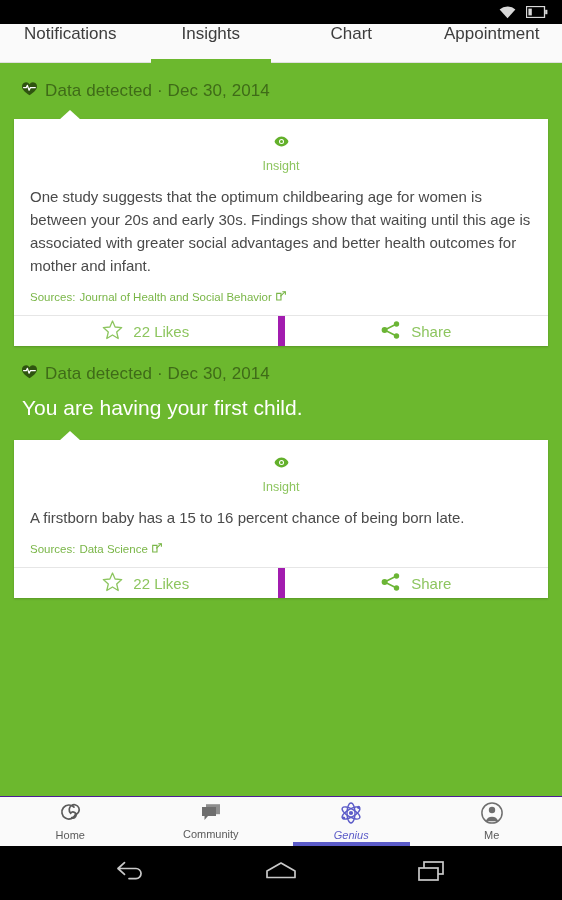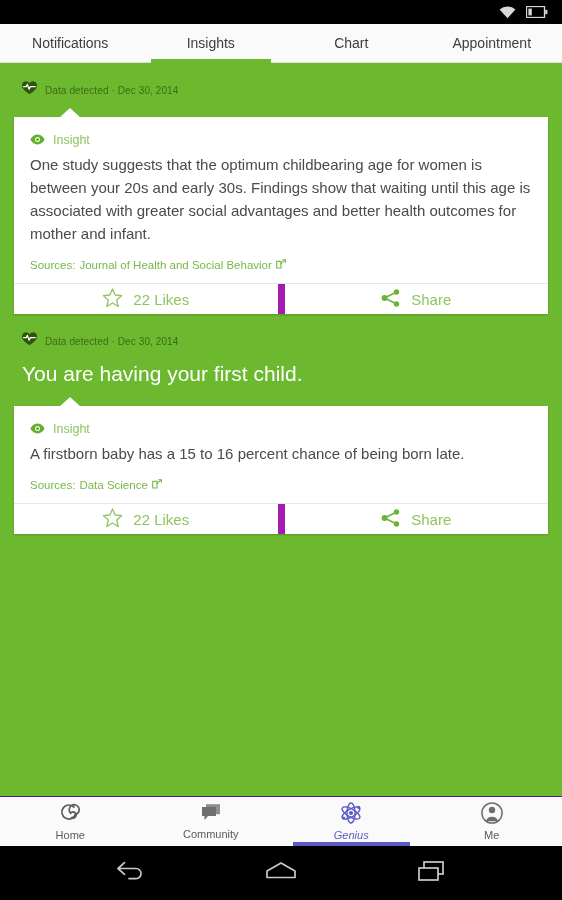--- a/index.html
+++ b/index.html
@@ -19,43 +19,43 @@
   }
   .status-icon { display:flex; align-items:center; }
 
   
   .tabbar {
     flex:0 0 39px; height:39px; background:#fafafa;
     display:flex; align-items:stretch; position:relative;
     border-bottom:1px solid #e0e0e0;
   }
   .tab {
-    flex:1; display:flex; align-items:center; justify-content:center;
-    font-size:14px; color:#3d3d3d; position:relative;
+    flex:1; display:flex; align-items:flex-start; justify-content:center;
+    font-size:17px; color:#3d3d3d; position:relative;
   }
   .tab.active .tab-underline {
     position:absolute; left:10px; right:10px; bottom:-1px;
     height:4px; background:#6CB82E;
   }
 
   
   .content {
     flex:1 1 auto; background:#6CB82E;
     overflow:hidden; position:relative;
     padding:0 0 10px 0;
   }
 
   .insight-block { padding:0 14px; }
 
   .meta-row {
     display:flex; align-items:center; gap:8px;
     padding:18px 8px 0 8px;
   }
   .meta-text {
-    font-size:10px; color:#3f6b18; letter-spacing:.1px;
+    font-size:17px; color:#3f6b18; letter-spacing:.1px;
   }
 
   .headline {
     padding:10px 8px 0 8px;
     font-size:21px; line-height:28px; color:#ffffff; font-weight:400;
   }
 
   
   .card-wrap { position:relative; margin-top:18px; }
   .card-pointer {
@@ -64,25 +64,25 @@
     border-left:11px solid transparent;
     border-right:11px solid transparent;
     border-bottom:10px solid #ffffff;
   }
   .card {
     background:#ffffff; width:100%;
     box-shadow:0 1px 2px rgba(0,0,0,.18);
   }
   .card-body { padding:14px 16px 12px 16px; }
 
-  .insight-tag { display:flex; align-items:center; gap:8px; }
+  .insight-tag { display:flex; align-items:center; gap:8px;flex-direction:column; }
   .insight-tag-label { font-size:12.5px; color:#8dc55f; }
 
   .insight-text {
-    margin-top:4px;
+    margin-top:12px;
     font-size:15px; line-height:23px; color:#4a4a4a;
   }
 
   .sources {
     margin-top:14px; font-size:11.5px; color:#7ab648;
     display:flex; align-items:flex-start; gap:4px; flex-wrap:wrap;
   }
   .sources .src-link { color:#7ab648; }
 
   .card-actions {

